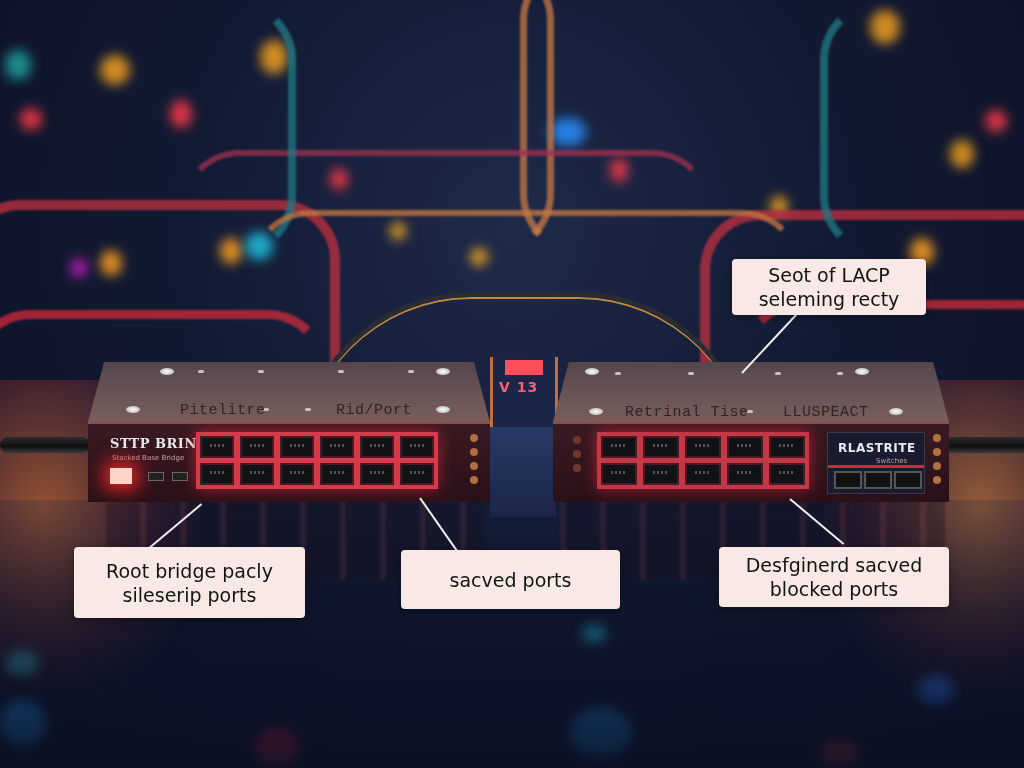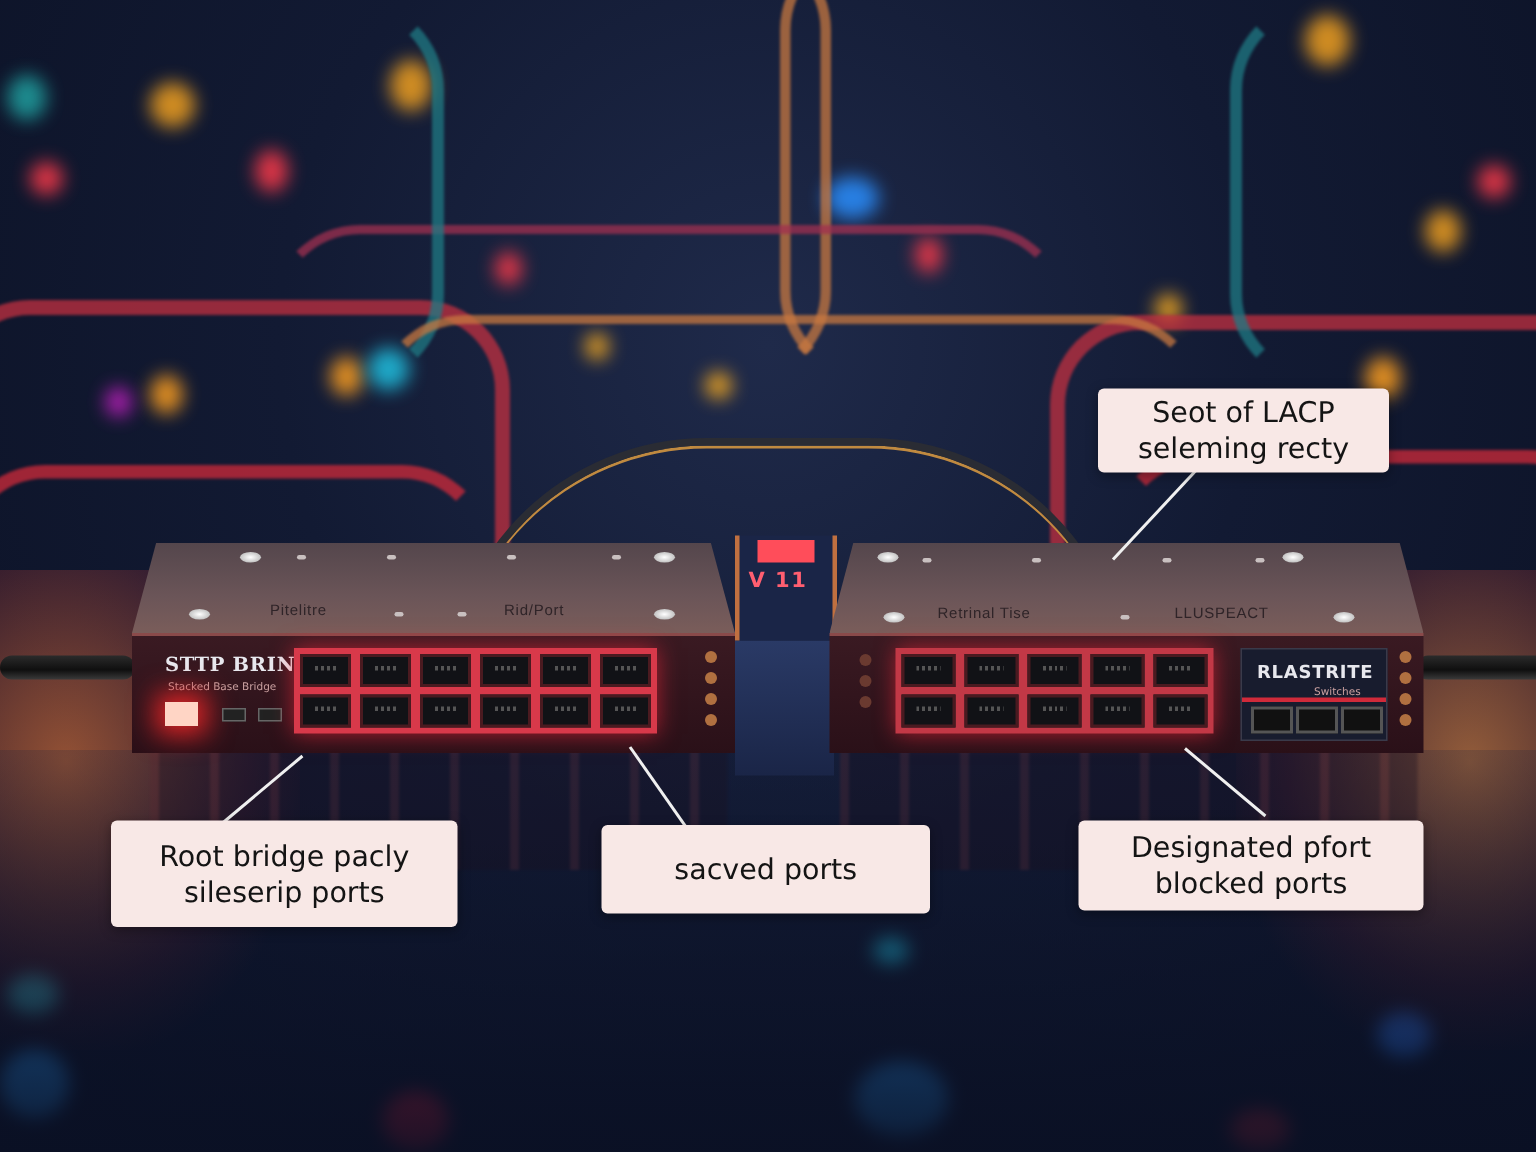--- a/index.html
+++ b/index.html
@@ -26,21 +26,21 @@
   .center-box .mark { position:absolute; left:6px; top:22px; font-size:14px; font-weight:bold; color:#ff5e70; letter-spacing:1px; }
   .center-strip { position:absolute; left:490px; top:427px; width:66px; height:90px;
     background: linear-gradient(180deg, #2a3a66, #1a2547); }
 
   .switch { position:absolute; }
   .switch .top {
     position:absolute; left:0; right:0; top:0; height:60px;
     background: linear-gradient(180deg, #54464c 0%, #6b5558 60%, #7a5d5a 100%);
     clip-path: polygon(4% 0, 96% 0, 100% 100%, 0 100%);
   }
-  .switch .top .engr { position:absolute; font-size:10px; color:#2f2428; letter-spacing:0.5px; font-family:Liberation Sans, sans-serif; }
+  .switch .top .engr { position:absolute; font-size:15px; color:#2f2428; letter-spacing:0.5px; font-family:Liberation Mono, monospace; }
   .switch .top .screw { position:absolute; width:14px; height:7px; border-radius:50%; background: radial-gradient(#ffffff, #aaa); }
   .switch .top .dot { position:absolute; width:6px; height:3px; border-radius:2px; background:#c9c0c0; }
   .switch .front {
     position:absolute; left:0; right:0; top:60px; height:78px;
     background: linear-gradient(180deg, #3a1a22, #2a1018);
     border-top:2px solid #8a4a4a;
   }
   .ports-grid { position:absolute; display:grid; gap:5px 6px; padding:4px;
     background: #d8394a; box-shadow: 0 0 14px rgba(255,40,60,0.6); }
   .port { width:34px; height:22px; background:#111216; border:2px solid #4a1a20; box-sizing:border-box; position:relative; }
@@ -117,21 +117,21 @@
   <div class="glow-left"></div>
   <div class="glow-right"></div>
   <div class="floor"></div>
   <div class="reflection" style="left:100px;width:385px;"></div>
   <div class="reflection" style="left:560px;width:385px;"></div>
 </div>
 
 <div class="center-strip"></div>
 <div class="center-box">
   <div class="red-bar"></div>
-  <div class="mark">V 11</div>
+  <div class="mark">V 13</div>
 </div>
 
 <div class="side-cable" style="left:0px;"></div>
 <div class="side-cable" style="left:944px;"></div>
 
 <div class="cable-arc"></div>
 
 <div class="switch" style="left:88px;top:362px;width:402px;height:138px;">
   <div class="top">
     <span class="screw" style="left:72px;top:6px;"></span>
@@ -238,15 +238,15 @@
 <div class="callout" style="left:74px;top:547px;width:231px;height:71px;">
   <span>Root bridge pacly</span>
   <span>sileserip ports</span>
 </div>
 
 <div class="callout" style="left:401px;top:550px;width:219px;height:59px;">
   <span>sacved ports</span>
 </div>
 
 <div class="callout" style="left:719px;top:547px;width:230px;height:60px;">
-  <span>Designated pfort</span>
+  <span>Desfginerd sacved</span>
   <span>blocked ports</span>
 </div>
 
 </body></html>

